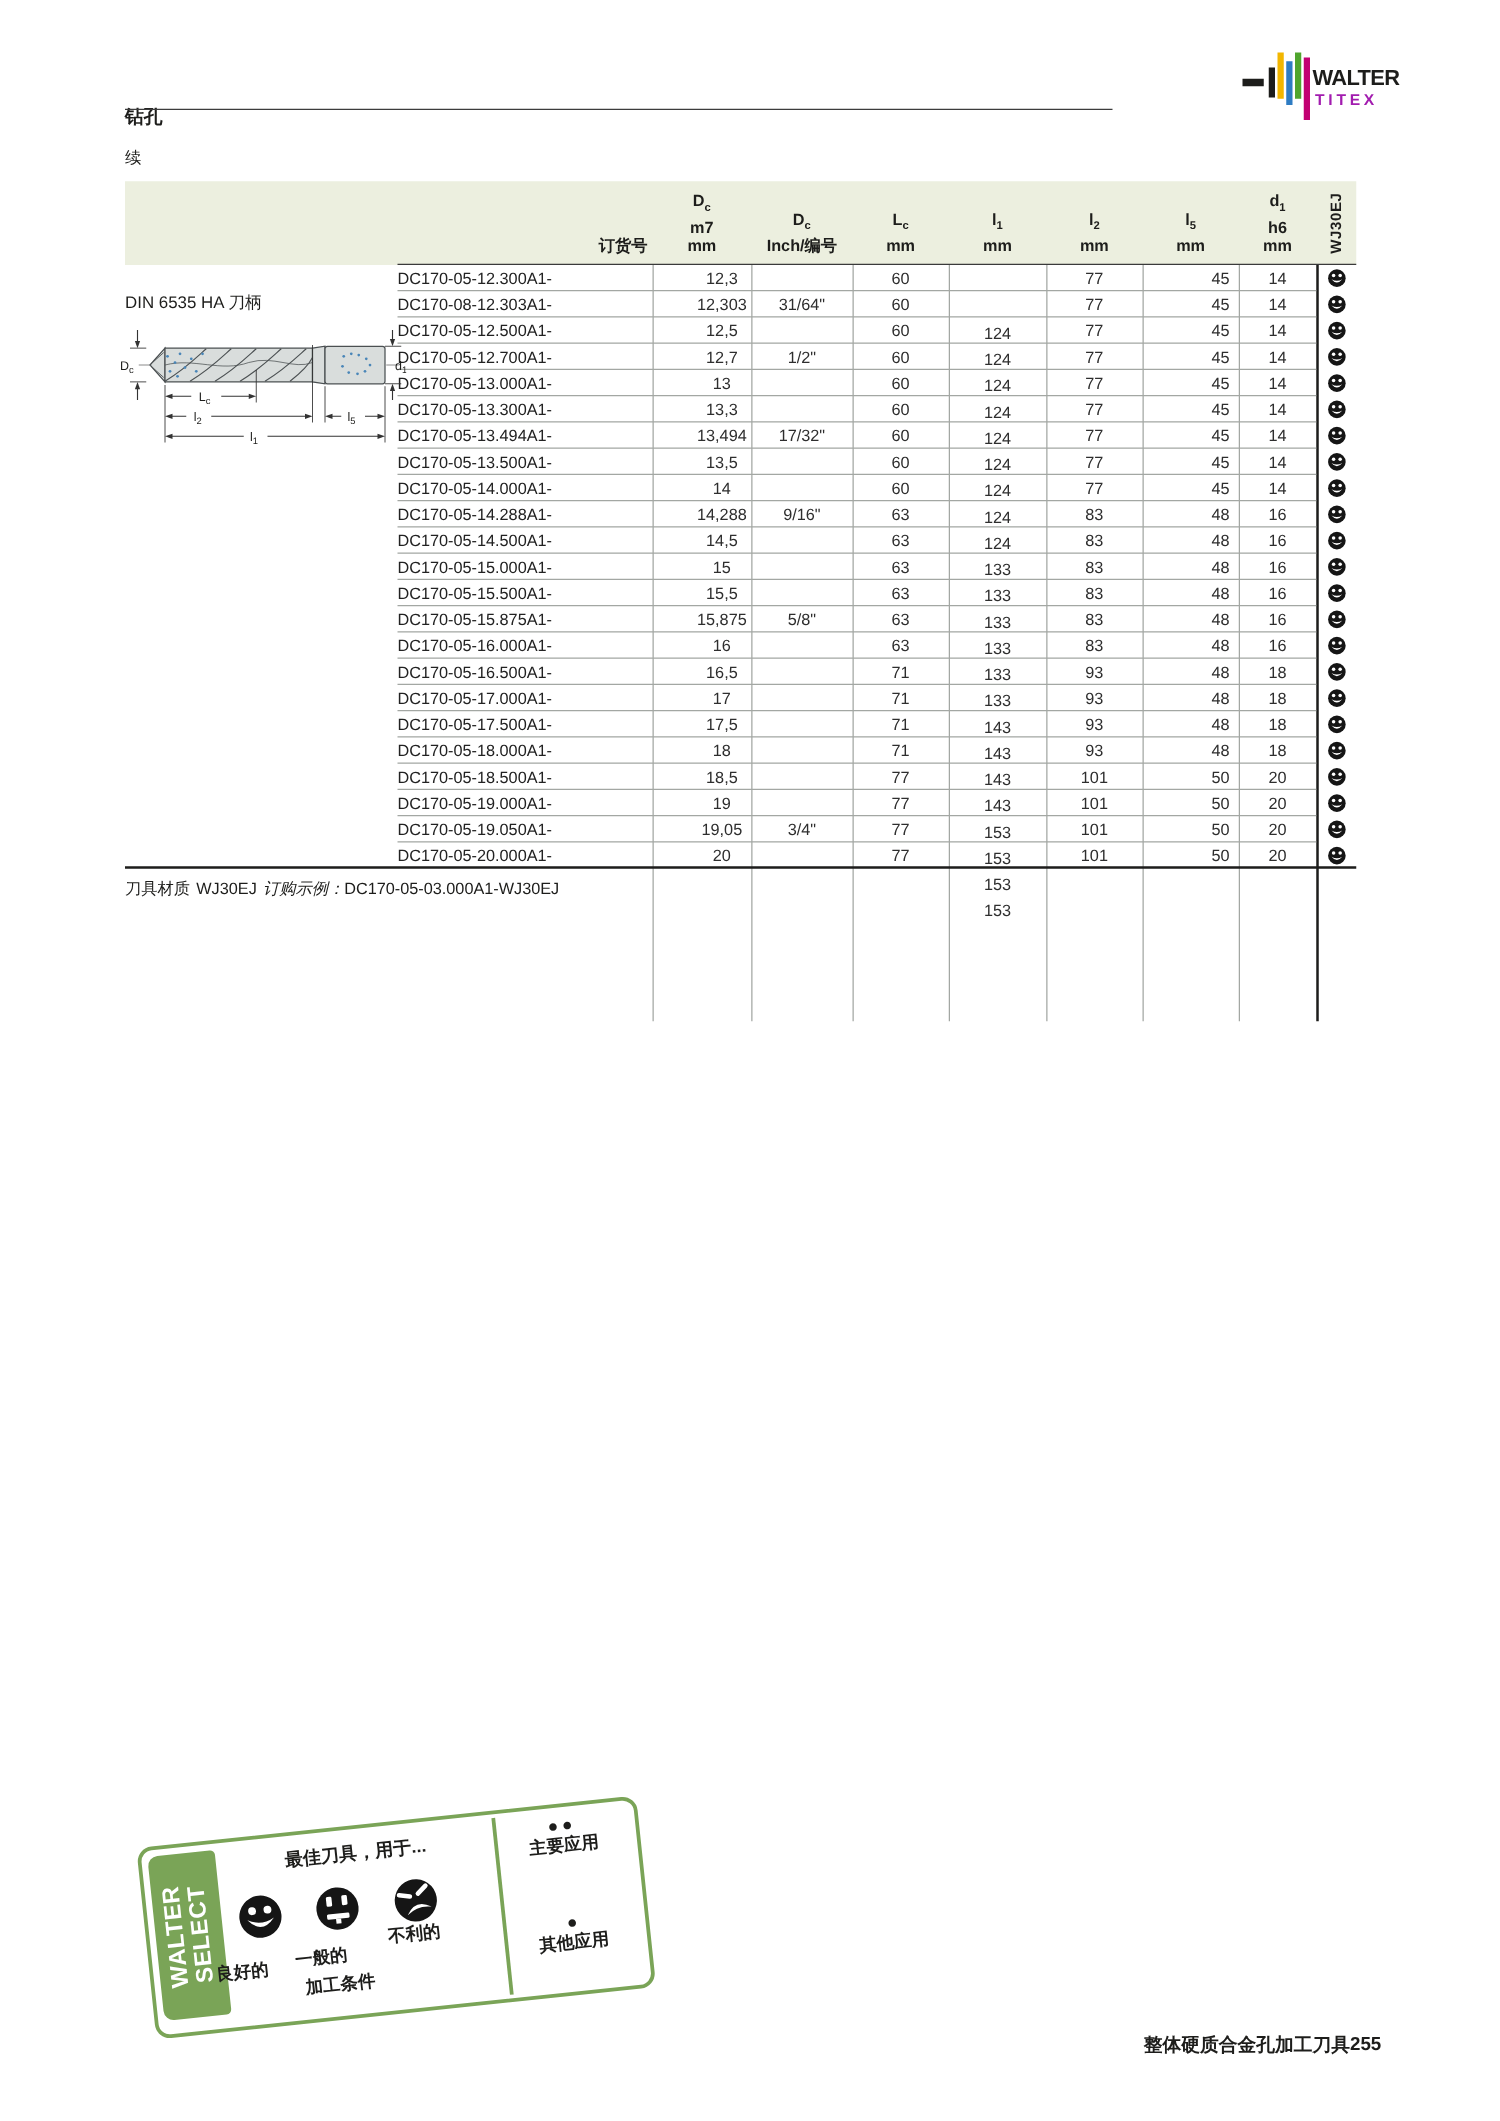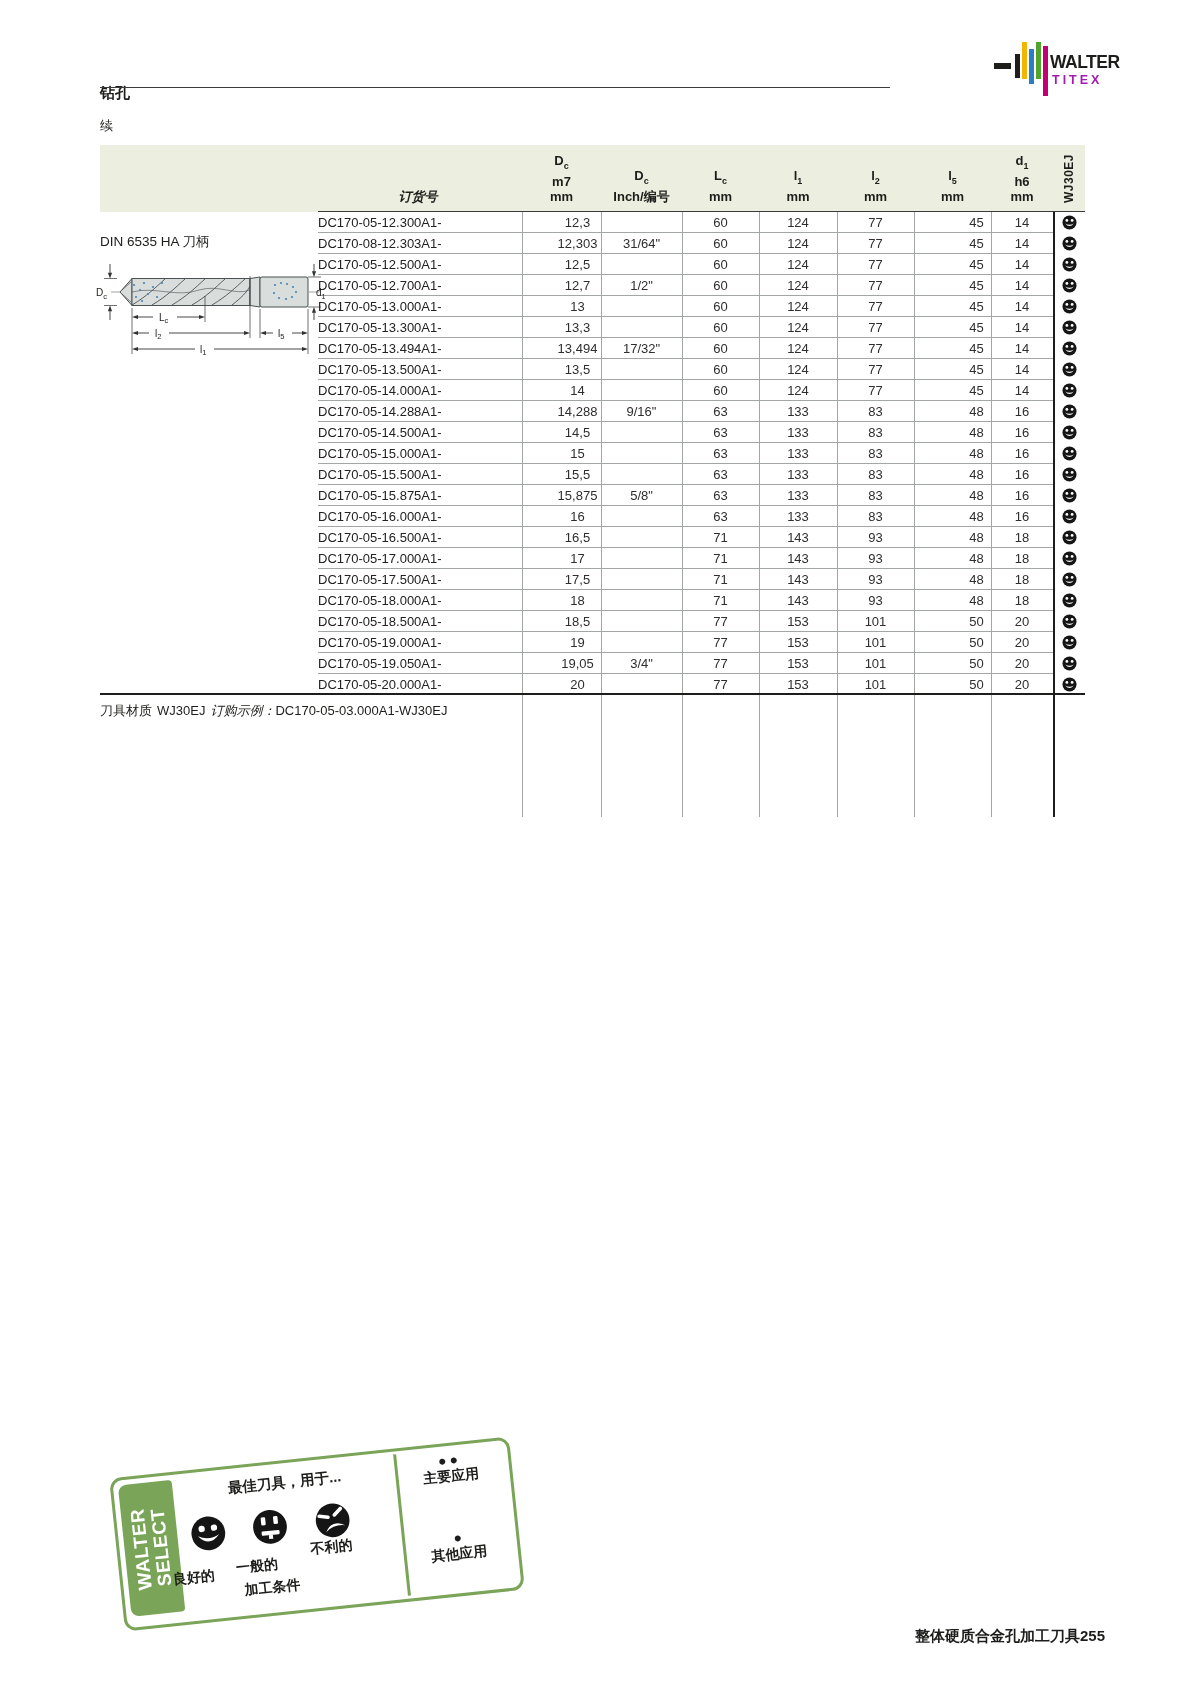--- a/index.html
+++ b/index.html
@@ -22,36 +22,36 @@
   .logo .b-magenta{left:51px;top:6px;width:4.5px;height:50px;}
   .logo .brand{position:absolute;left:58px;top:12px;font-size:17.5px;font-weight:800;letter-spacing:-0.5px;color:#1d1d1b;}
   .logo .subbrand{position:absolute;left:60px;top:33px;font-size:12.5px;font-weight:700;letter-spacing:3px;}
 
   
   .cat-table{position:absolute;left:100px;top:145px;width:985px;height:550px;}
   .thead{position:absolute;left:0;top:0;right:0;height:67px;}
   .thead-underline{position:absolute;left:218px;right:0;top:65.5px;height:1.5px;background:#3a3a3a;}
   .th{position:absolute;bottom:8px;font-weight:700;font-size:13px;line-height:15px;text-align:center;}
   .th sub{font-size:9px;}
-  .th-order{left:218px;width:200px;text-align:center;font-style:italic;}
+  .th-order{left:218px;width:200px;text-align:right;}
   .th-grade{left:953px;width:32px;bottom:6px;text-align:center;}
   .th-grade .vtext{display:inline-block;writing-mode:vertical-rl;transform:rotate(180deg);
                    font-size:12px;font-weight:700;letter-spacing:0.5px;}
   .tbody{position:absolute;left:0;top:67px;right:0;height:605px;}
   .vline{position:absolute;top:0;bottom:0;width:1px;background:#a3a7a3;}
   .vline-black{position:absolute;top:0;bottom:0;width:1.5px;background:#1d1d1b;}
   .trow{position:relative;height:21px;}
   .trow::after{content:"";position:absolute;left:218px;right:32px;bottom:0;border-bottom:1px solid #a3a7a3;}
   .trow.last::after{border-bottom:none;}
   .cell{position:absolute;top:0;height:21px;line-height:21px;font-size:13px;color:#2e2e2e;text-align:center;}
   .col-order{left:218px;width:200px;text-align:left;color:#222;}
   .col-dc{left:422px;width:79px;margin-left:16px;}
   .col-inch{left:501px;width:81px;}
   .col-lc{left:582px;width:77px;}
-  .col-l1{left:659px;width:78px;}
+  .col-l1{left:659px;width:78px;margin-top:44px;}
   .col-l2{left:737px;width:77px;}
   .col-l5{left:814px;width:77px;padding-left:24px;}
   .col-d1{left:891px;width:62px;}
   .col-grade{left:953px;width:32px;text-align:center;}
   .col-grade svg{vertical-align:middle;margin-top:-2px;}
   .table-bottom{position:absolute;left:0;right:0;top:548px;height:2px;background:#1d1d1b;}
   .header-bg{position:absolute;left:0;top:0;right:0;height:67px;background:#ecefdf;}
 
   
   .diagram-title{position:absolute;left:100px;top:233px;font-size:13.5px;}

